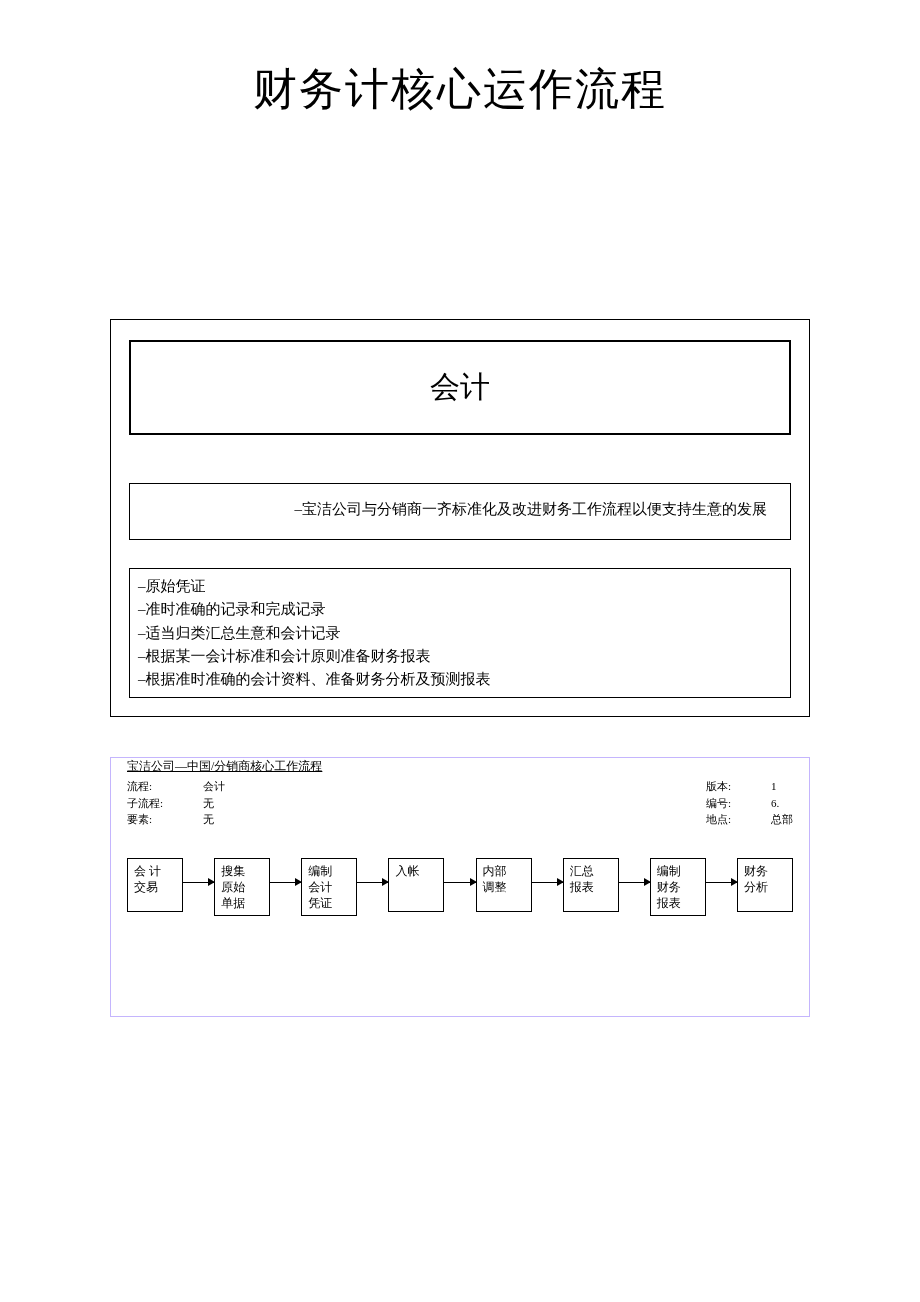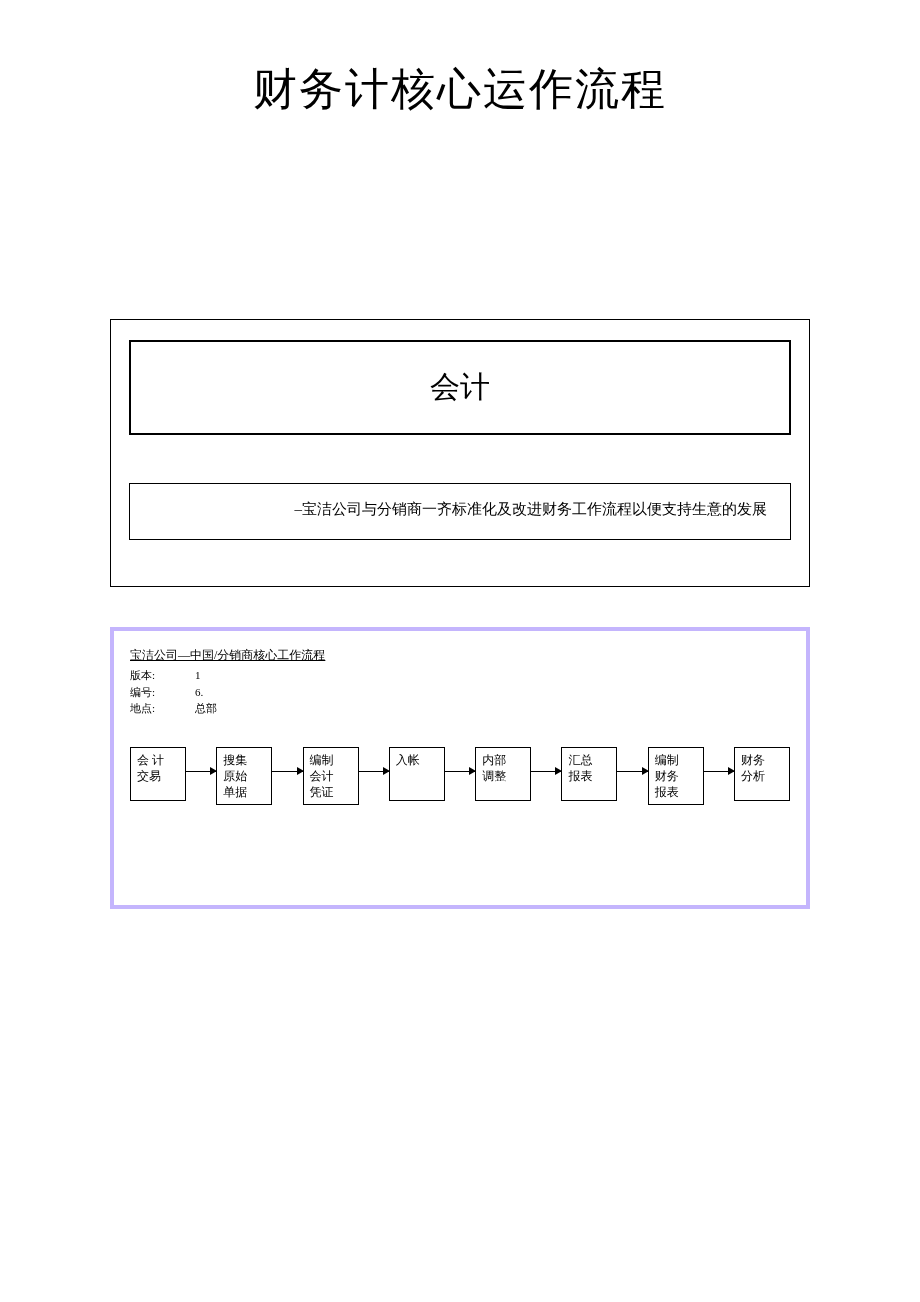--- a/index.html
+++ b/index.html
@@ -44,22 +44,22 @@
       margin-bottom: 28px;
       text-align: right;
     }
     .principles-box {
       border: 1.5px solid #000;
       padding: 6px 8px;
       font-size: 15px;
       line-height: 1.55;
     }
     .flow-container {
-      border: 4px solid #c4b5fd;
-      padding: 16px 16px 100px;
+      border: 1px solid #c4b5fd;
+      padding: 0 16px 100px;
       margin-top: 16px;
     }
     .flow-header {
       margin-bottom: 30px;
     }
     .flow-title {
       font-size: 12px;
       text-decoration: underline;
       margin-bottom: 3px;
     }
@@ -128,26 +128,47 @@
 </head>
 <body>
 
 <h1 class="main-title">财务计核心运作流程</h1>
 
 <div class="outer-box">
   <div class="header-box">会计</div>
 
   <div class="purpose-box">–宝洁公司与分销商一齐标准化及改进财务工作流程以便支持生意的发展</div>
 
+  <div class="principles-box">
+    <div>–原始凭证</div>
+    <div>–准时准确的记录和完成记录</div>
+    <div>–适当归类汇总生意和会计记录</div>
+    <div>–根据某一会计标准和会计原则准备财务报表</div>
+    <div>–根据准时准确的会计资料、准备财务分析及预测报表</div>
+  </div>
 </div>
 
 <div class="flow-container">
   <div class="flow-header">
     <div class="flow-title">宝洁公司—中国/分销商核心工作流程</div>
     <div class="flow-meta">
+      <div class="meta-left">
+        <div class="meta-row">
+          <span class="meta-cell">流程:</span>
+          <span class="meta-cell">会计</span>
+        </div>
+        <div class="meta-row">
+          <span class="meta-cell">子流程:</span>
+          <span class="meta-cell">无</span>
+        </div>
+        <div class="meta-row">
+          <span class="meta-cell">要素:</span>
+          <span class="meta-cell">无</span>
+        </div>
+      </div>
       <div class="meta-right">
         <div class="meta-row">
           <span class="meta-cell">版本:</span>
           <span>1</span>
         </div>
         <div class="meta-row">
           <span class="meta-cell">编号:</span>
           <span>6.</span>
         </div>
         <div class="meta-row">

